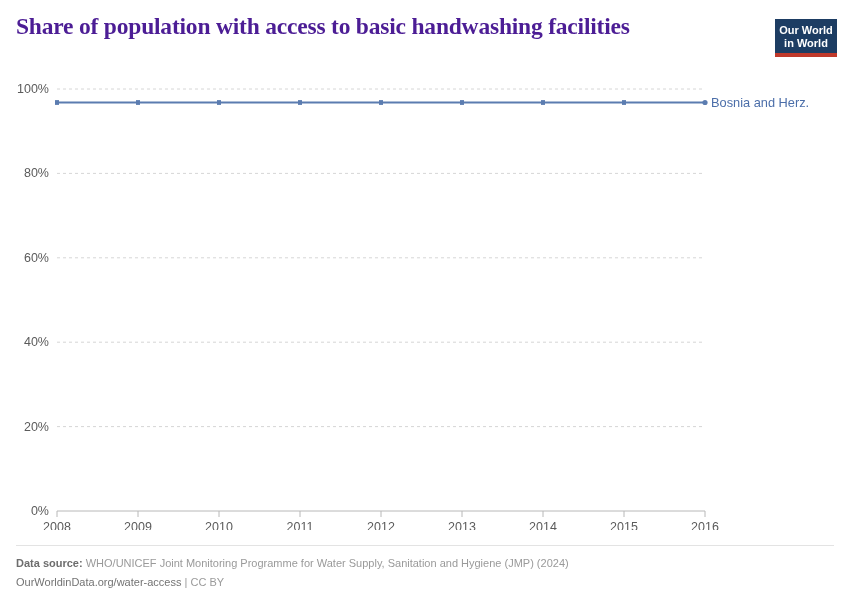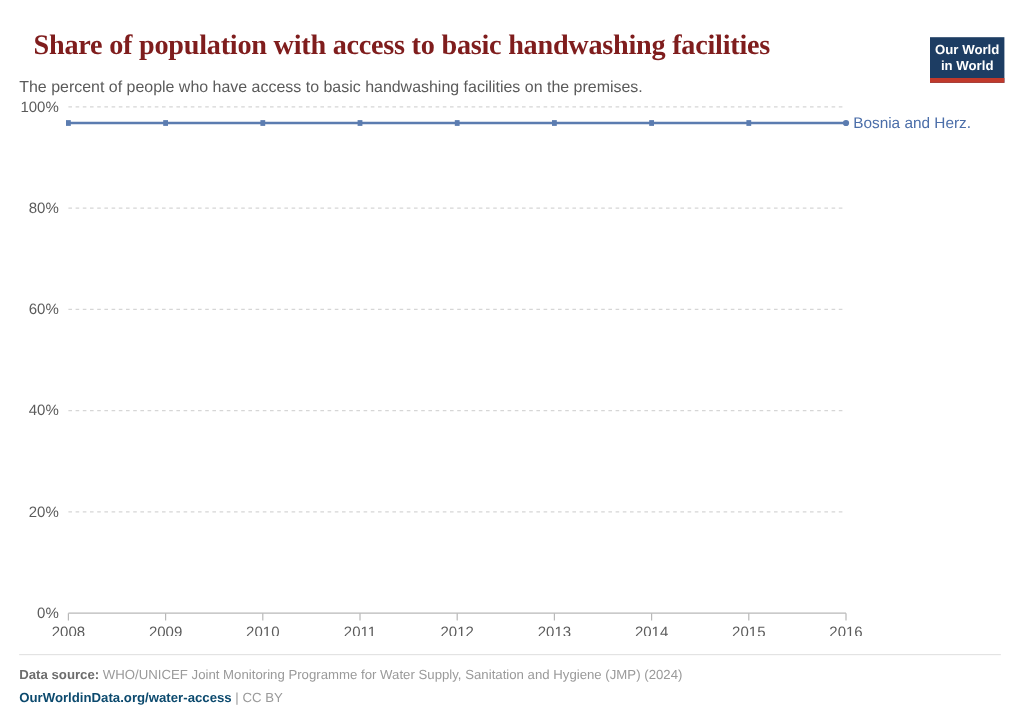--- a/index.html
+++ b/index.html
@@ -26,39 +26,39 @@
     position: absolute;
     left: 16px;
     top: 12px;
     width: 740px;
   }
   #chart-title {
     font-family: "Liberation Serif", serif;
     font-weight: bold;
     font-size: 23.5px;
     line-height: 28px;
-    color: #7f1d1d;
+    color: #4c1d95;
     letter-spacing: -0.2px;
-    margin: 12px;
+    margin: 0;
     white-space: nowrap;
   }
   #chart-subtitle {
     font-family: "Liberation Sans", sans-serif;
     font-size: 13.3px;
     line-height: 18px;
     color: #5b5b5b;
     margin: 6px 0 0 0;
     white-space: nowrap;
   }
 
   
   #owid-logo {
     position: absolute;
     right: 13px;
-    top: 31px;
+    top: 19px;
     width: 62px;
     background: #1d3d63;
     border-bottom: 4px solid #c0392b;
     padding: 5px 4px 4px 4px;
     box-sizing: border-box;
     text-align: center;
   }
   #owid-logo .logo-line {
     display: block;
     color: #ffffff;
@@ -135,33 +135,31 @@
     font-size: 11px;
     line-height: 19px;
     color: #9a9a9a;
     white-space: nowrap;
   }
   .footer-strong {
     color: #6d6d6d;
     font-weight: bold;
   }
   .footer-link {
-    color: #0c4a6e;
+    color: #737373;
     text-decoration: none;
-    font-weight: bold;
   }
 </style>
 </head>
 <body>
 
 <div id="root">
 
   <div id="header">
     <div id="chart-title">Share of population with access to basic handwashing facilities</div>
-    <div id="chart-subtitle">The percent of people who have access to basic handwashing facilities on the premises.</div>
   </div>
 
   <div id="owid-logo">
     <span class="logo-line">Our World</span>
     <span class="logo-line">in World</span>
   </div>
 
   <div id="plot">
     <svg width="850" height="450" viewBox="0 0 850 450">
       <g id="gridlines">

